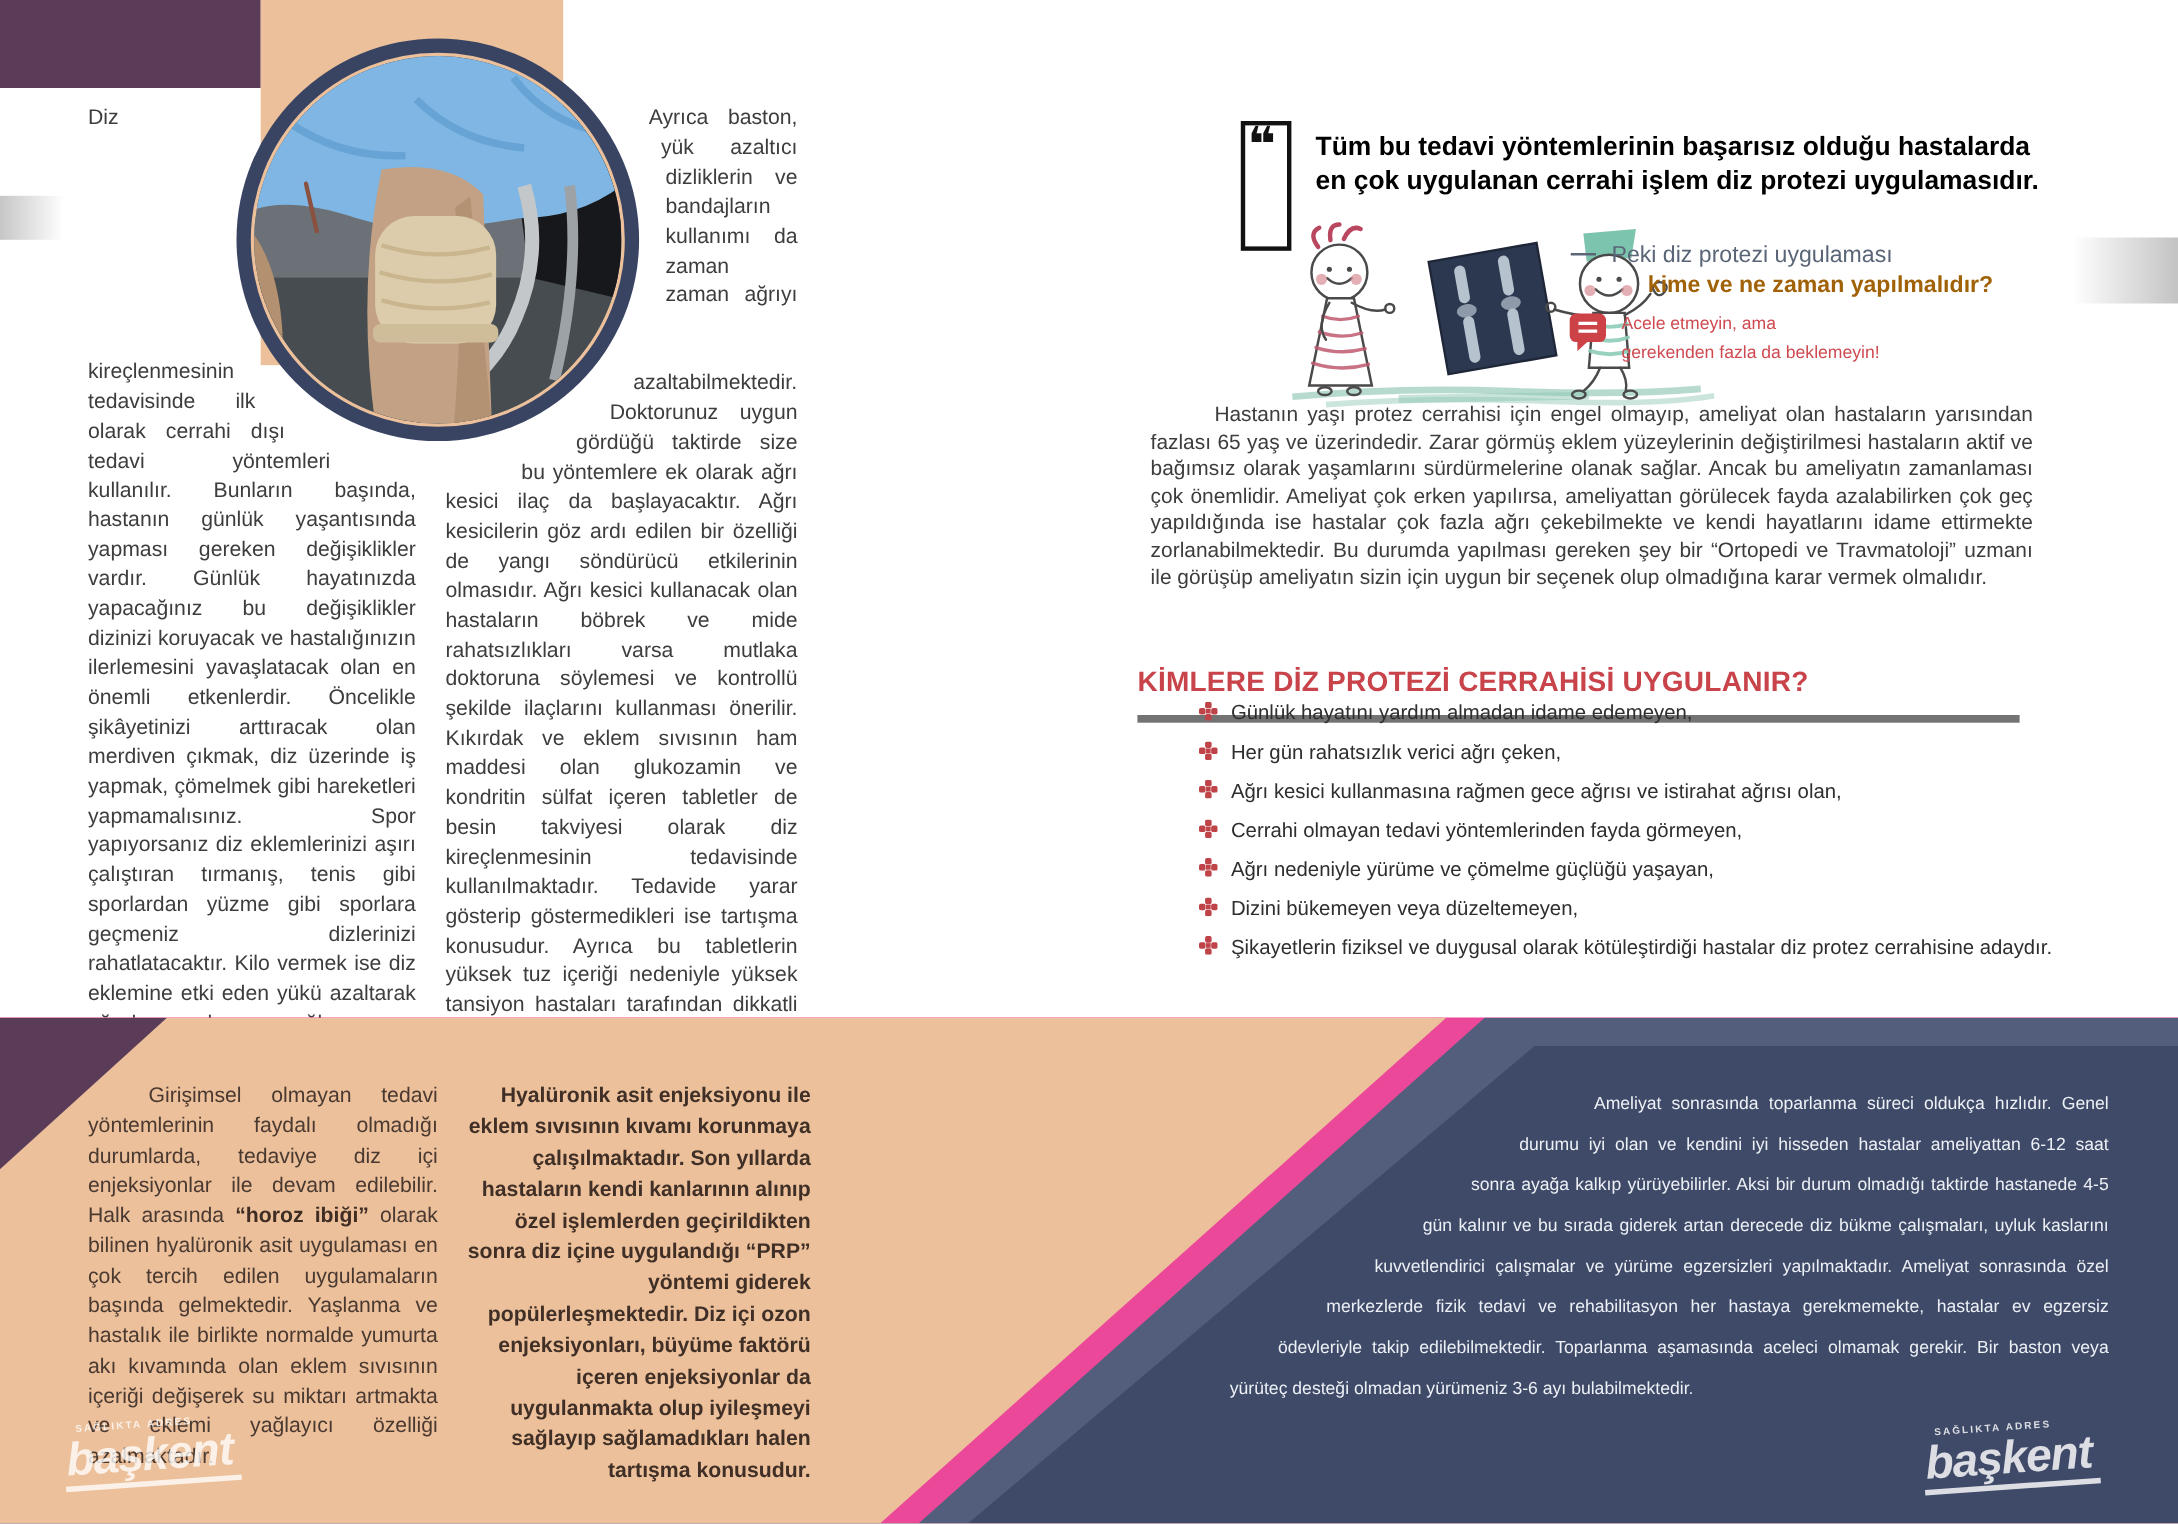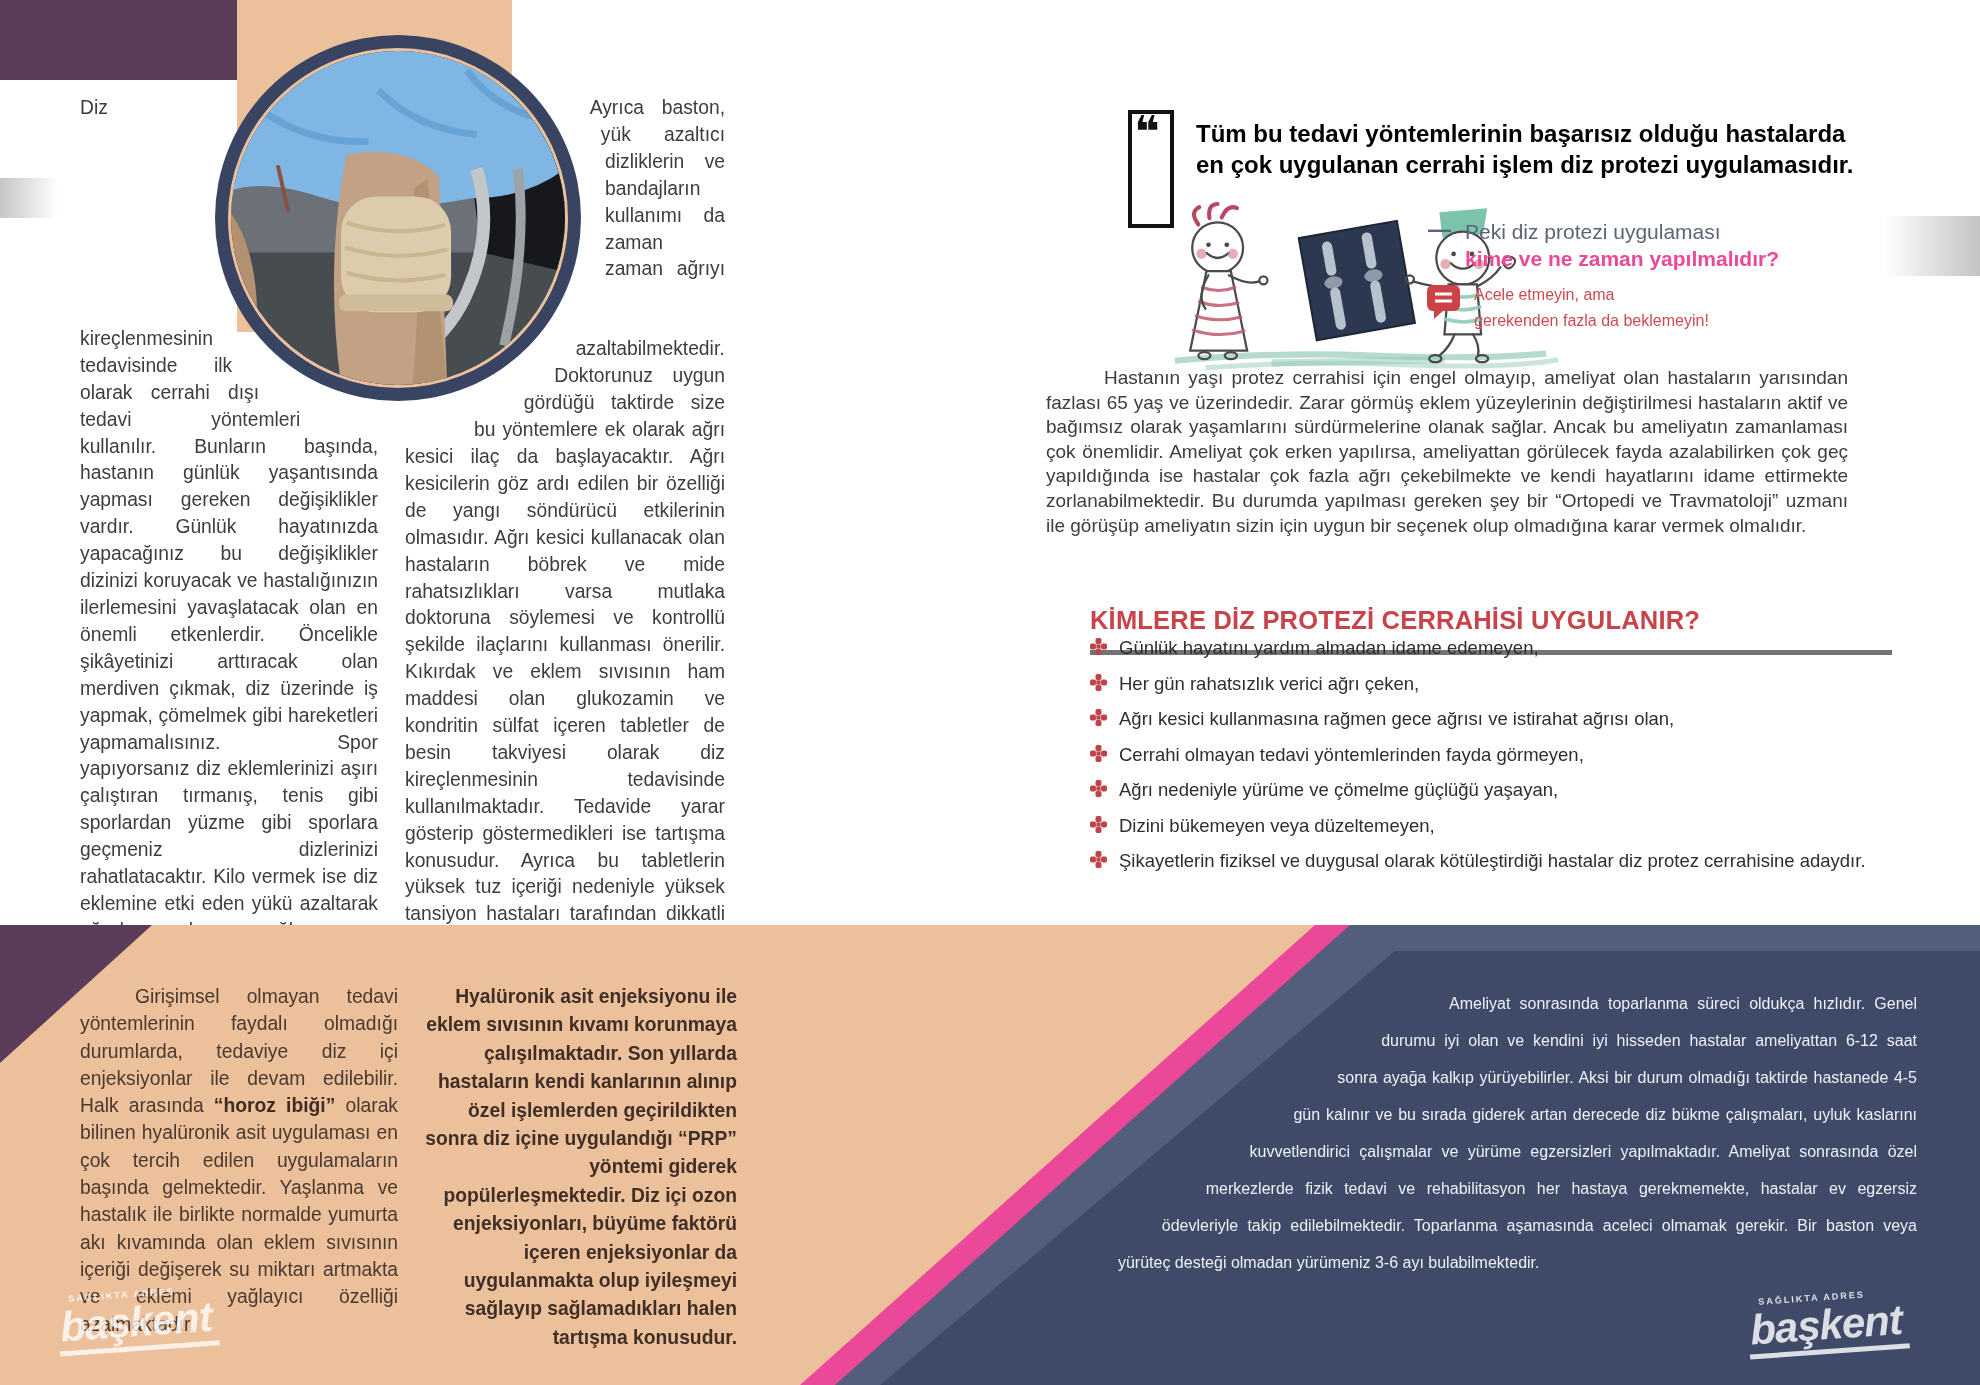--- a/index.html
+++ b/index.html
@@ -27,28 +27,28 @@
   
   .quote-row{position:absolute;left:1128px;top:110px;display:flex;align-items:flex-start;}
   .quote-icon{width:46px;height:118px;border:4px solid #121212;box-sizing:border-box;position:relative;flex:0 0 auto;}
   .quote-icon span{position:absolute;left:2px;top:-8px;font-size:44px;color:#121212;font-weight:bold;}
   .quote-text{margin-left:22px;font-size:24px;line-height:31px;font-weight:bold;color:#000000;padding-top:8px;}
   
   .doodle{position:absolute;left:1118px;top:200px;width:480px;height:178px;}
   
   .question{position:absolute;left:1428px;top:218px;display:flex;align-items:flex-start;font-size:21px;line-height:27px;color:#5a6577;}
   .question .dash{font-weight:bold;color:#5a6577;margin-right:14px;margin-top:-2px;font-size:23px;}
-  .question b{color:#ec4899;}
+  .question b{color:#a16207;margin-left:33px;}
   .notice{position:absolute;left:1426px;top:282px;display:flex;align-items:flex-start;}
   .notice svg{flex:0 0 auto;margin-top:2px;}
   .notice-text{margin-left:12px;font-size:16px;line-height:26px;color:#cf4a50;}
   
   .surgery{position:absolute;left:1046px;top:366px;width:802px;margin:0;font-size:19px;line-height:24.6px;text-align:justify;text-indent:58px;color:#3d3d3d;}
   
-  .cand-heading{position:absolute;left:1090px;top:606px;width:802px;margin:0;font-size:25.5px;font-weight:bold;color:#c8434a;padding-bottom:15px;border-bottom:5px solid #737373;letter-spacing:.2px;}
+  .cand-heading{position:absolute;left:1034px;top:606px;width:802px;margin:0;font-size:25.5px;font-weight:bold;color:#c8434a;padding-bottom:15px;border-bottom:7px solid #737373;letter-spacing:.2px;}
   .cand-list{position:absolute;left:1090px;top:636px;width:820px;margin:0;padding:0;list-style:none;}
   .cand-list li{display:flex;align-items:flex-start;margin-bottom:12.5px;font-size:18.5px;line-height:23px;color:#2e2e2e;}
   .cand-list li svg{flex:0 0 auto;margin:2px 12px 0 0;}
   
   .bottom{position:absolute;left:0;top:925px;width:1980px;height:460px;background:#ec4899;}
   .bottom-tan{position:absolute;inset:0;background:#ecc09a;clip-path:polygon(0 0,1315px 0,800px 460px,0 460px);}
   .bottom-navy-light{position:absolute;inset:0;background:#525e7c;clip-path:polygon(1350px 0,1980px 0,1980px 460px,835px 460px);}
   .bottom-navy{position:absolute;inset:0;background:#3e4a68;clip-path:polygon(1395px 26px,1980px 26px,1980px 460px,880px 460px);}
   .purple-tri{position:absolute;left:0;top:0;width:152px;height:138px;background:#5a3c59;clip-path:polygon(0 0,100% 0,0 100%);}
   .inj-left{position:absolute;left:80px;top:58px;width:318px;font-size:19.3px;line-height:27.3px;text-align:justify;text-indent:55px;color:#4a3931;}

